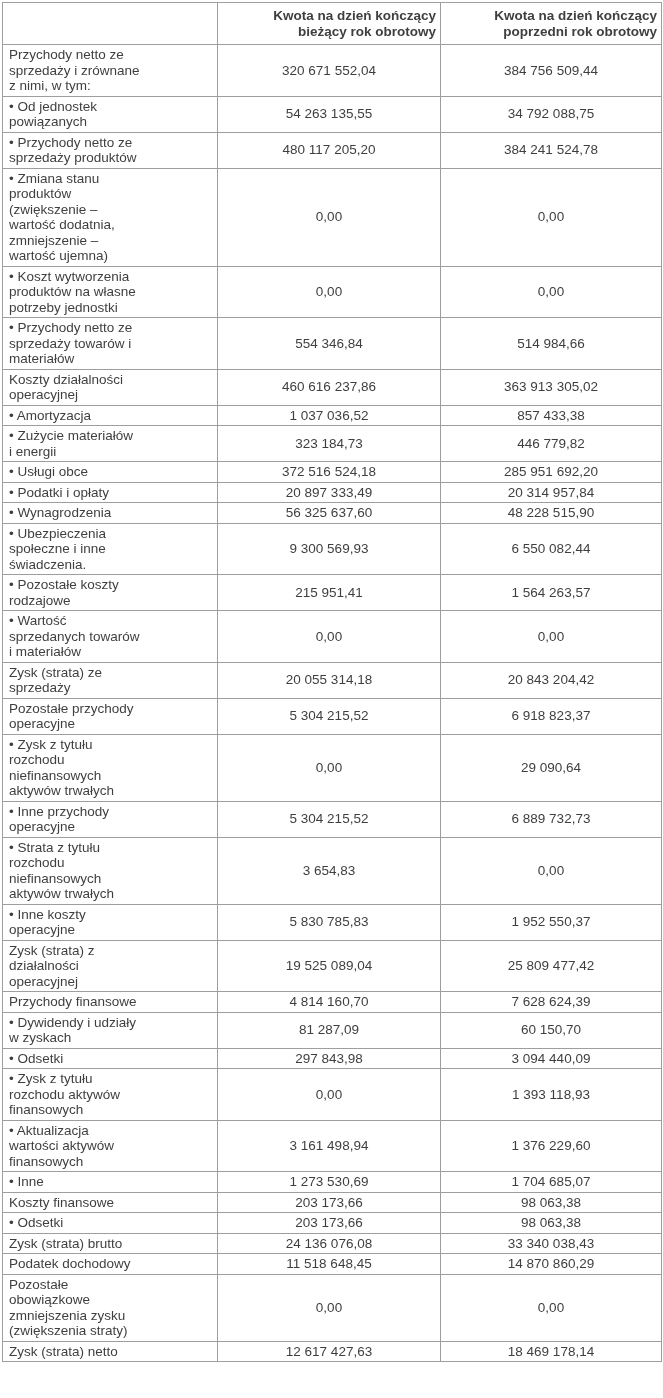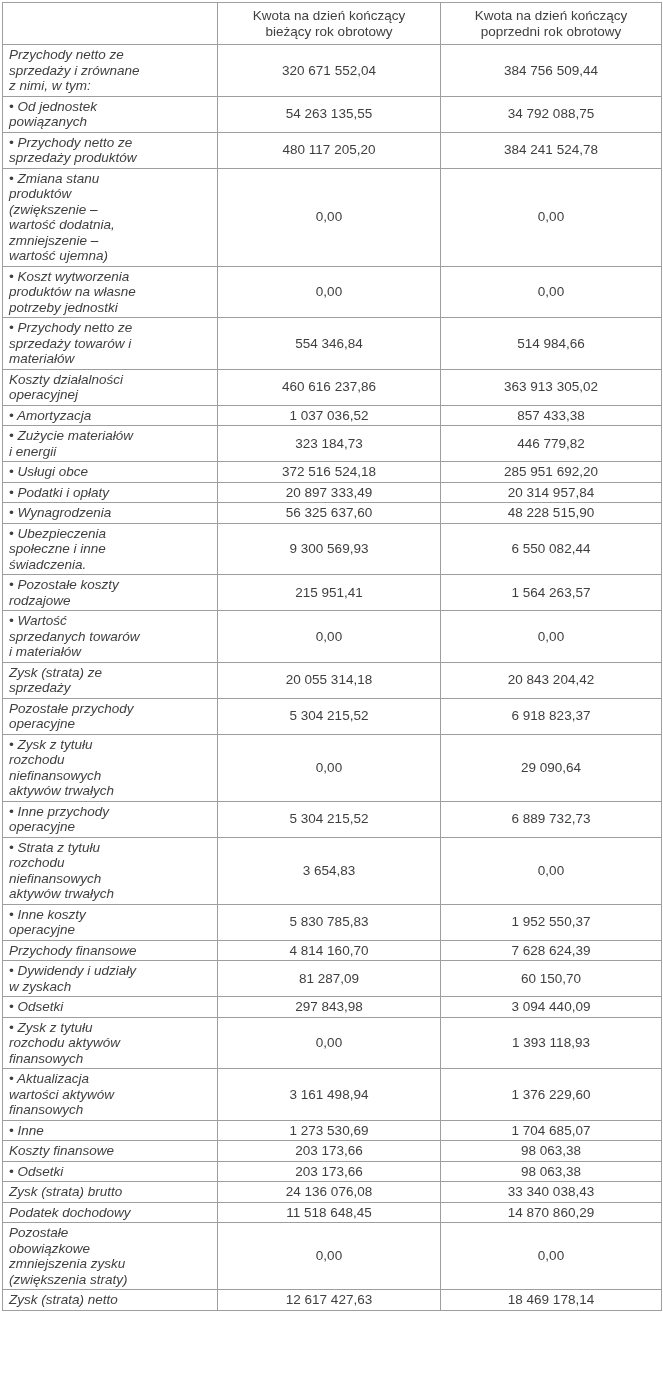--- a/index.html
+++ b/index.html
@@ -30,30 +30,29 @@
   table.fin col.c-previous{width:221px;}
   table.fin th,
   table.fin td{
     border:1px solid var(--border-color);
     vertical-align:middle;
     font-size:13.5px;
     line-height:15.5px;
     overflow:hidden;
   }
   table.fin th{
-    font-weight:normal;
-    text-align:center;
+    font-weight:bold;
+    text-align:right;
     white-space:pre-line;
     padding:5px 4px;
   }
   td.label{
     text-align:left;
     padding:2px 4px 2px 6px;
     white-space:pre-line;
-    font-style:italic;
   }
   td.val{
     text-align:center;
     padding:2px 4px;
   }
 </style>
 </head>
 <body>
 
 <div class="page">
@@ -202,20 +201,27 @@
           <td class="val">3 654,83</td>
           <td class="val">0,00</td>
         </tr>
         <tr>
           <td class="label">• Inne koszty
 operacyjne</td>
           <td class="val">5 830 785,83</td>
           <td class="val">1 952 550,37</td>
         </tr>
         <tr>
+          <td class="label">Zysk (strata) z
+działalności
+operacyjnej</td>
+          <td class="val">19 525 089,04</td>
+          <td class="val">25 809 477,42</td>
+        </tr>
+        <tr>
           <td class="label">Przychody finansowe</td>
           <td class="val">4 814 160,70</td>
           <td class="val">7 628 624,39</td>
         </tr>
         <tr>
           <td class="label">• Dywidendy i udziały
 w zyskach</td>
           <td class="val">81 287,09</td>
           <td class="val">60 150,70</td>
         </tr>

